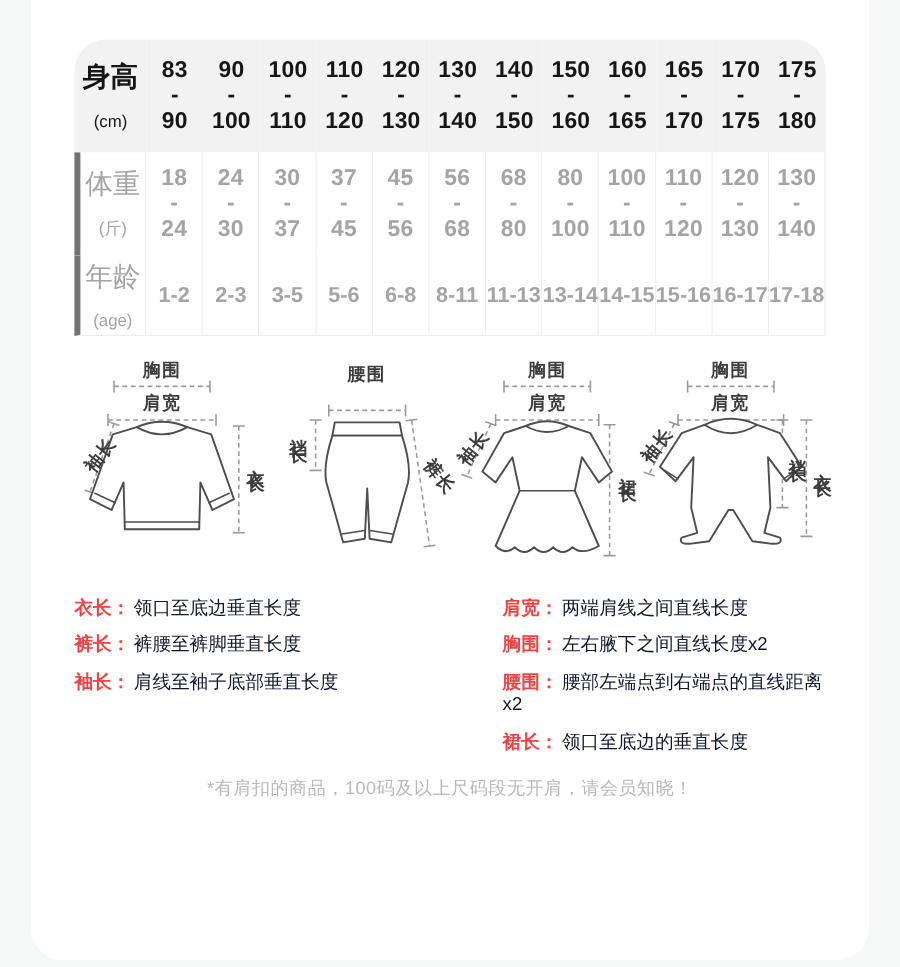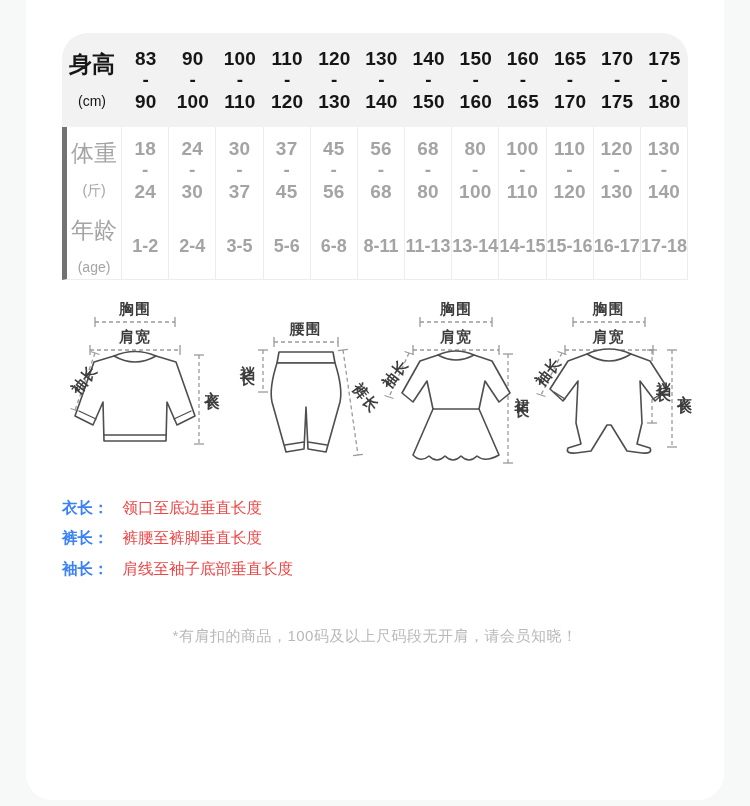--- a/index.html
+++ b/index.html
@@ -26,42 +26,42 @@
   .cellv { white-space:pre-line; font-size:19px; line-height:1.14; letter-spacing:.2px; }
   tr.r-dark .cellv { font-weight:700; }
   tr.r-s td, tr.r-a td { font-size:18px; }
   .lab-main { display:block; font-size:23px; line-height:1.15; }
   tr.r-dark .lab-main { font-weight:700; }
   tr.r-gray .lab-main { font-weight:400; }
   .lab-unit { display:block; font-size:14px; font-weight:400; margin-top:16px; }
 
   
   .notice { margin-top:13px; text-align:center; font-size:15px; color:#b7b7b7; letter-spacing:.5px; }
-  .footnote { margin-top:38px; text-align:center; font-size:15px; color:#b9b9b9; letter-spacing:.5px; }
+  .footnote { margin-top:9px; text-align:center; font-size:15px; color:#b9b9b9; letter-spacing:.5px; }
 
   
   .diagrams { display:flex; margin-top:12px; height:198px; }
   .panel { position:relative; width:25%; height:198px; overflow:visible; }
   .art { position:absolute; left:0; top:0; }
   .art .dash { stroke:#9a9a9a; stroke-width:1.3; stroke-dasharray:4 3; fill:none; }
   .art .tick { stroke:#9a9a9a; stroke-width:1.3; }
   .art .g { stroke:#4e4e4e; stroke-width:1.6; fill:#ffffff; stroke-linejoin:round; stroke-linecap:round; }
   .art .gl { stroke:#4e4e4e; stroke-width:1.3; fill:none; stroke-linecap:round; }
   .dlbl { position:absolute; font-size:15px; font-weight:700; color:#3d3d3d; line-height:1; white-space:nowrap; letter-spacing:1px; }
   .dlbl.v { writing-mode:vertical-rl; letter-spacing:5px; }
   .dlbl.rot-l { transform:rotate(-52deg); }
   .dlbl.rot-r { transform:rotate(52deg); }
 
   
   .defs { display:flex; margin-top:8px; }
   .defs .col-l { width:57%; }
   .defs .col-r { width:43%; }
   .def-row { margin-bottom:11px; font-size:15.5px; line-height:1.25; }
-  .def-term { color:#3b82f6; font-weight:700; }
-  .def-text { color:#ef4444; margin-left:14px; }
+  .def-term { color:#ef4444; font-weight:700; }
+  .def-text { color:#0f172a; margin-left:3px; }
 </style>
 </head>
 <body>
 
 <div class="page">
   <div class="card">
 
     <table class="size-table">
       <colgroup>
           <col class="lab">
@@ -162,21 +162,21 @@
         <td class="cellv">130
 -
 140</td>
       </tr>
       <tr class="r-gray r-a">
         <th>
           <span class="lab-main">年龄</span>
           <span class="lab-unit">(age)</span>
         </th>
         <td>1-2</td>
-        <td>2-4</td>
+        <td>2-3</td>
         <td>3-5</td>
         <td>5-6</td>
         <td>6-8</td>
         <td>8-11</td>
         <td>11-13</td>
         <td>13-14</td>
         <td>14-15</td>
         <td>15-16</td>
         <td>16-17</td>
         <td>17-18</td>
@@ -222,21 +222,21 @@
           <line class="tick" x1="39" y1="58" x2="49" y2="58"></line>
             <line class="tick" x1="39" y1="100" x2="49" y2="100"></line>
           <line class="dash" x1="124" y1="58" x2="139" y2="163"></line>
           <line class="tick" x1="119.1" y1="58.7" x2="128.9" y2="57.3"></line>
             <line class="tick" x1="134.1" y1="163.7" x2="143.9" y2="162.3"></line>
           <path class="g" d="M60,60 L114,60 L116,71 L58,71 Z"></path>
           <path class="g" d="M58,71 Q50,96 53,110 L67,160 L85,157 L87,115 L89,157 L107,160 L121,110 Q124,96 116,71 Z"></path>
           <line class="gl" x1="66" y1="153" x2="85" y2="150"></line>
             <line class="gl" x1="89" y1="150" x2="108" y2="153"></line>
         </svg>
-        <div class="dlbl" style="left:71px; top:29px;">腰围</div>
+        <div class="dlbl" style="left:71px; top:13px;">腰围</div>
         <div class="dlbl v" style="left:22px; top:62px;">裆长</div>
         <div class="dlbl rot-r" style="left:131px; top:98px;">裤长</div>
       </div>
 
       <div class="panel">
         <svg class="art" width="156" height="198" viewBox="0 0 156 198">
           <line class="dash" x1="45" y1="30" x2="117" y2="30"></line>
           <line class="tick" x1="45" y1="25" x2="45" y2="35"></line>
             <line class="tick" x1="117" y1="25" x2="117" y2="35"></line>
           <line class="dash" x1="38" y1="58" x2="124" y2="58"></line>
@@ -293,18 +293,32 @@
         <div class="def-row">
           <span class="def-term">衣长：</span><span class="def-text">领口至底边垂直长度</span>
         </div>
         <div class="def-row">
           <span class="def-term">裤长：</span><span class="def-text">裤腰至裤脚垂直长度</span>
         </div>
         <div class="def-row">
           <span class="def-term">袖长：</span><span class="def-text">肩线至袖子底部垂直长度</span>
         </div>
       </div>
+      <div class="col-r">
+        <div class="def-row">
+          <span class="def-term">肩宽：</span><span class="def-text">两端肩线之间直线长度</span>
+        </div>
+        <div class="def-row">
+          <span class="def-term">胸围：</span><span class="def-text">左右腋下之间直线长度x2</span>
+        </div>
+        <div class="def-row">
+          <span class="def-term">腰围：</span><span class="def-text">腰部左端点到右端点的直线距离x2</span>
+        </div>
+        <div class="def-row">
+          <span class="def-term">裙长：</span><span class="def-text">领口至底边的垂直长度</span>
+        </div>
+      </div>
     </div>
 
     <div class="footnote">*有肩扣的商品，100码及以上尺码段无开肩，请会员知晓！</div>
 
   </div>
 </div>
 
 </body></html>

